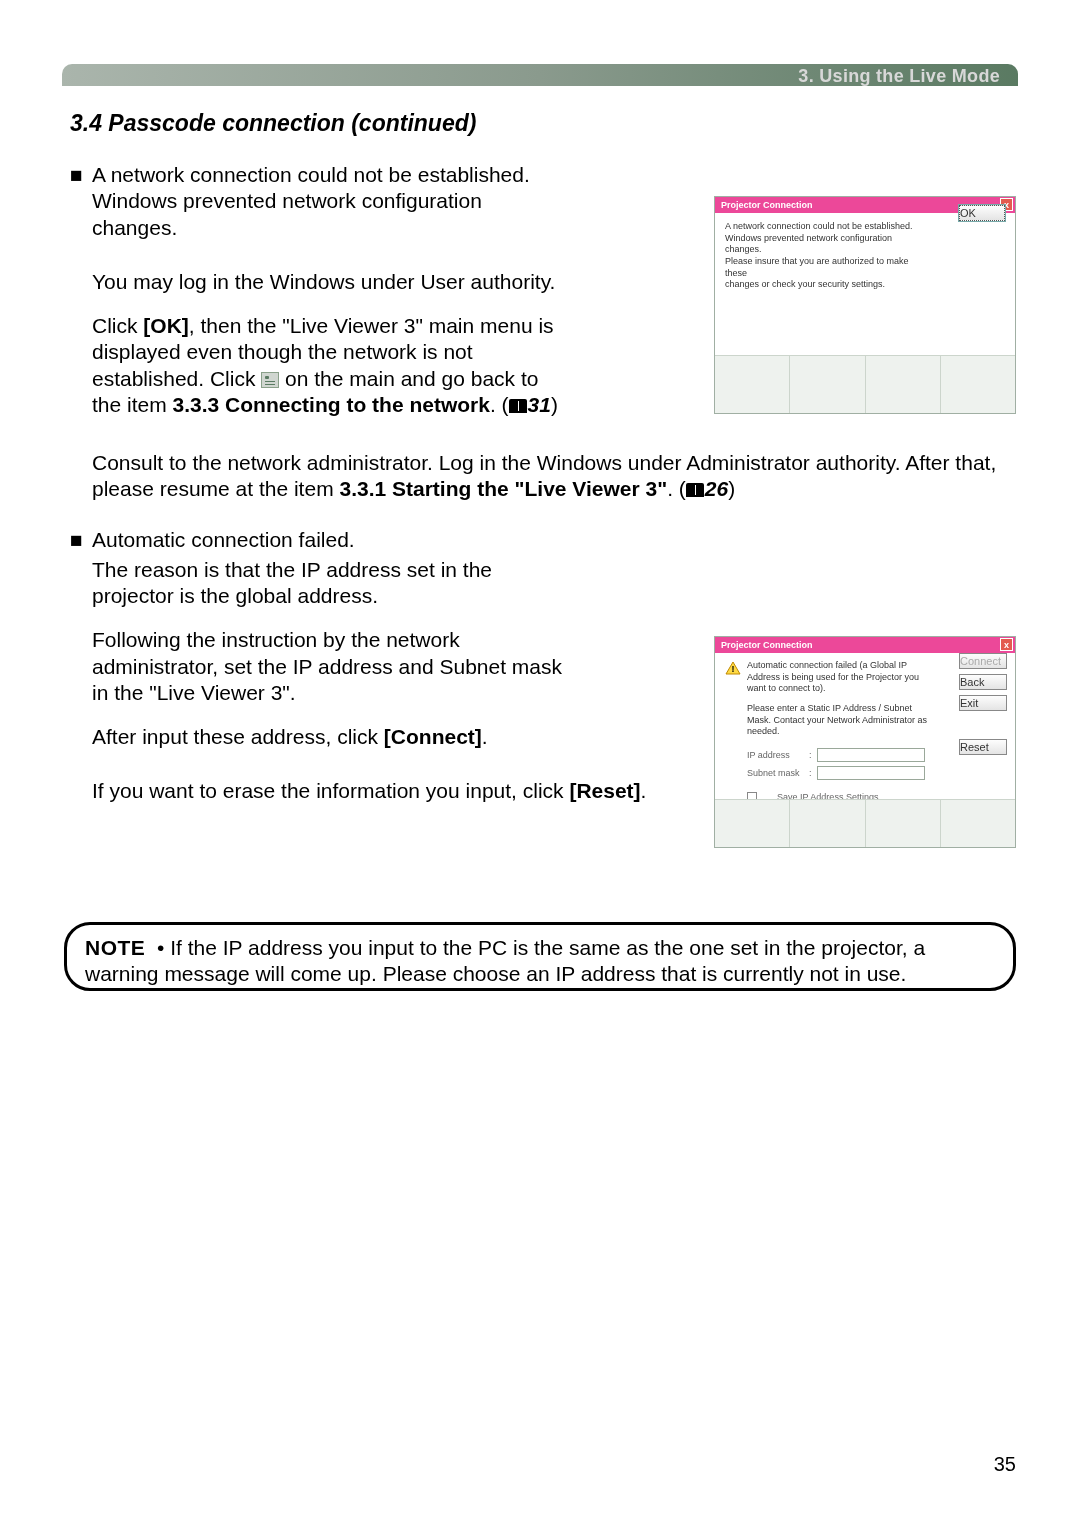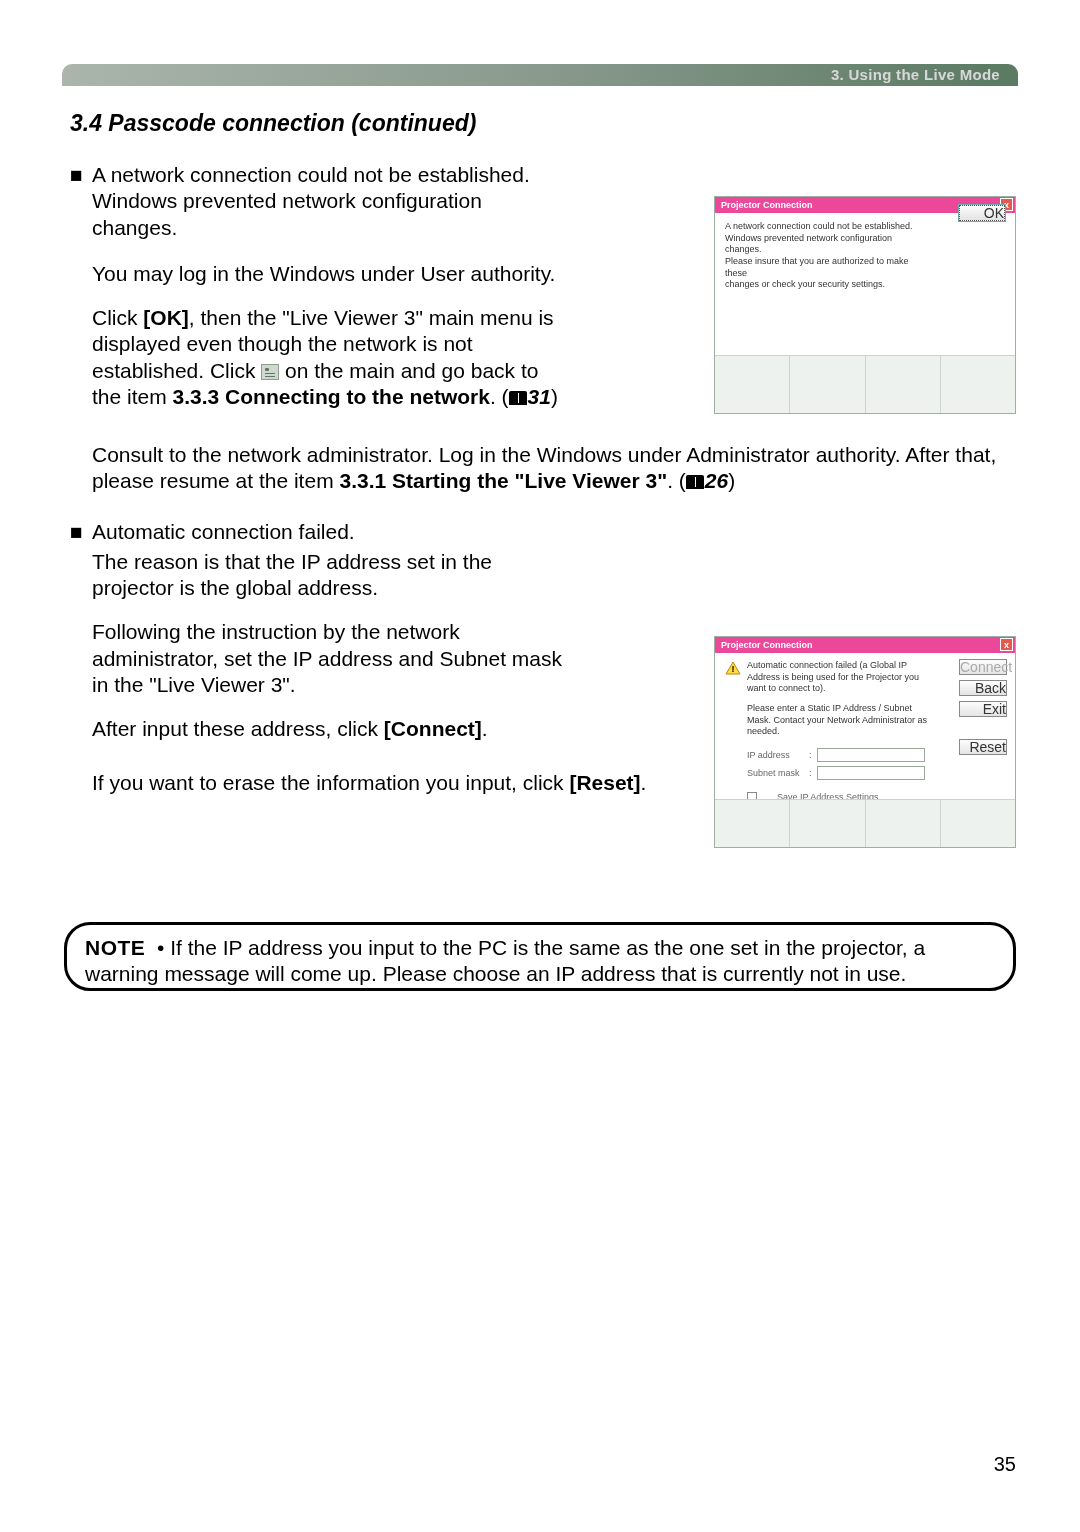--- a/index.html
+++ b/index.html
@@ -17,21 +17,21 @@
     left: 62px;
     right: 62px;
     height: 22px;
     background: linear-gradient(to right, #aab5ac 0%, #8a9a8d 50%, #5a7a62 100%);
     border-radius: 10px 10px 0 0;
   }
   .header-label {
     position: absolute;
     right: 18px;
     top: 2px;
-    font-size: 15px;
+    font-size: 18px;
     font-weight: bold;
     color: #d8d8d8;
     letter-spacing: 0.3px;
   }
   .section-title {
     position: absolute;
     top: 110px;
     left: 70px;
     font-size: 23px;
     font-style: italic;
@@ -127,22 +127,22 @@
     line-height: 1.3;
   }
   .d1-btnrow {
     position: absolute;
     top: 8px; right: 10px;
   }
   .winbtn {
     display: block;
     width: 46px;
     height: 16px;
-    font-size: 14px;
-    text-align: right;
+    font-size: 11px;
+    text-align: left;
     line-height: 14px;
     border: 1px solid #888;
     background: linear-gradient(#fdfdfd,#e4e4e4);
     margin-bottom: 5px;
     color: #333;
   }
   .winbtn-wide { width: 48px; }
   .winbtn-focus { border: 1px dotted #555; outline: 1px solid #7aa; }
   .winbtn-disabled { color: #aaa; }
   .d1-thumbrow {
@@ -181,21 +181,21 @@
     display: inline-block;
     width: 16px; height: 14px;
     background: #fff;
     position: relative;
     vertical-align: top;
     margin-right: 4px;
   }
   .d2-warn svg { width:16px; height:14px; display:block; }
   .d2-msg1 { margin-left: 22px; margin-top: -15px; width: 180px; line-height:1.3; }
   .d2-msg2 { margin: 8px 0 0 22px; width: 190px; line-height:1.3; }
-  .d2-btns { position: absolute; top: 6px; right: 8px; }
+  .d2-btns { position: absolute; top: 0; right: 8px; }
   .d2-field { margin: 10px 0 0 22px; display:flex; align-items:center; }
   .d2-label { width: 62px; color:#666; }
   .d2-colon { width:8px; color:#666; }
   .d2-input {
     width: 108px; height: 14px;
     border: 1px solid #9aa89a;
     background: #fff;
   }
   .d2-reset { position: absolute; top: 86px; right: 8px; }
   .d2-chk { margin: 12px 0 0 22px; color:#666; display:flex; align-items:center; gap:20px;}
@@ -240,21 +240,21 @@
 
 <div class="content">
 
   <div class="bullet-row">
     <span class="bullet">■</span>
     <span>A network connection could not be established.</span>
   </div>
 
   <div class="indent col-left para">Windows prevented network configuration changes.</div>
 
-  <div class="indent col-left para" style="margin-top:20px;">You may log in the Windows under User authority.</div>
+  <div class="indent col-left para" style="margin-top:28px;">You may log in the Windows under User authority.</div>
 
   <div class="indent col-left para" style="margin-top:14px;">
     <span>Click </span><span class="bold">[OK]</span><span>, then the "Live Viewer 3" main menu is displayed even though the network is not established. Click </span><span class="inline-icon"></span><span> on the main and go back to the item </span><span class="bold">3.3.3 Connecting to the network</span><span>. (</span><span class="book-icon"></span><span class="bold italic">31</span><span>)</span>
   </div>
 
   <div class="indent para" style="margin-top:32px;">
     <span>Consult to the network administrator. Log in the Windows under Administrator authority. After that, please resume at the item </span><span class="bold">3.3.1 Starting the "Live Viewer 3"</span><span>. (</span><span class="book-icon"></span><span class="bold italic">26</span><span>)</span>
   </div>
 
   <div class="bullet-row" style="margin-top:24px;">

